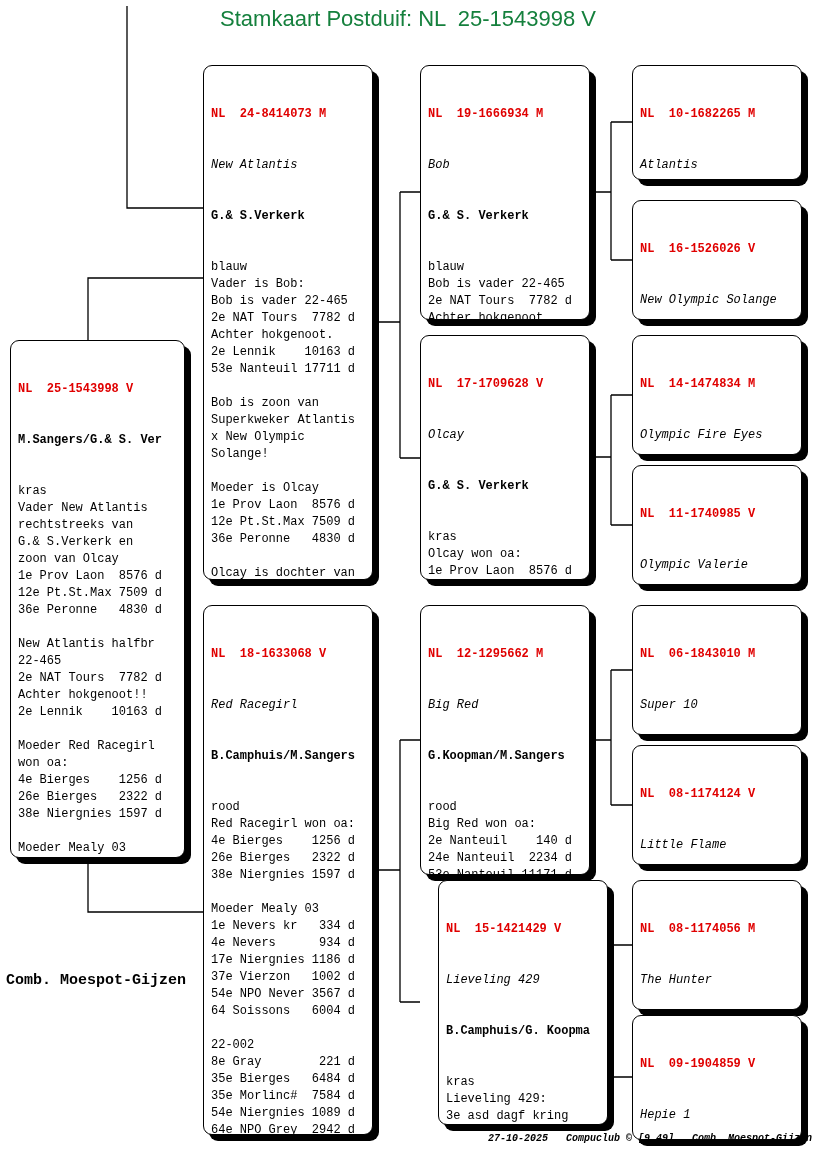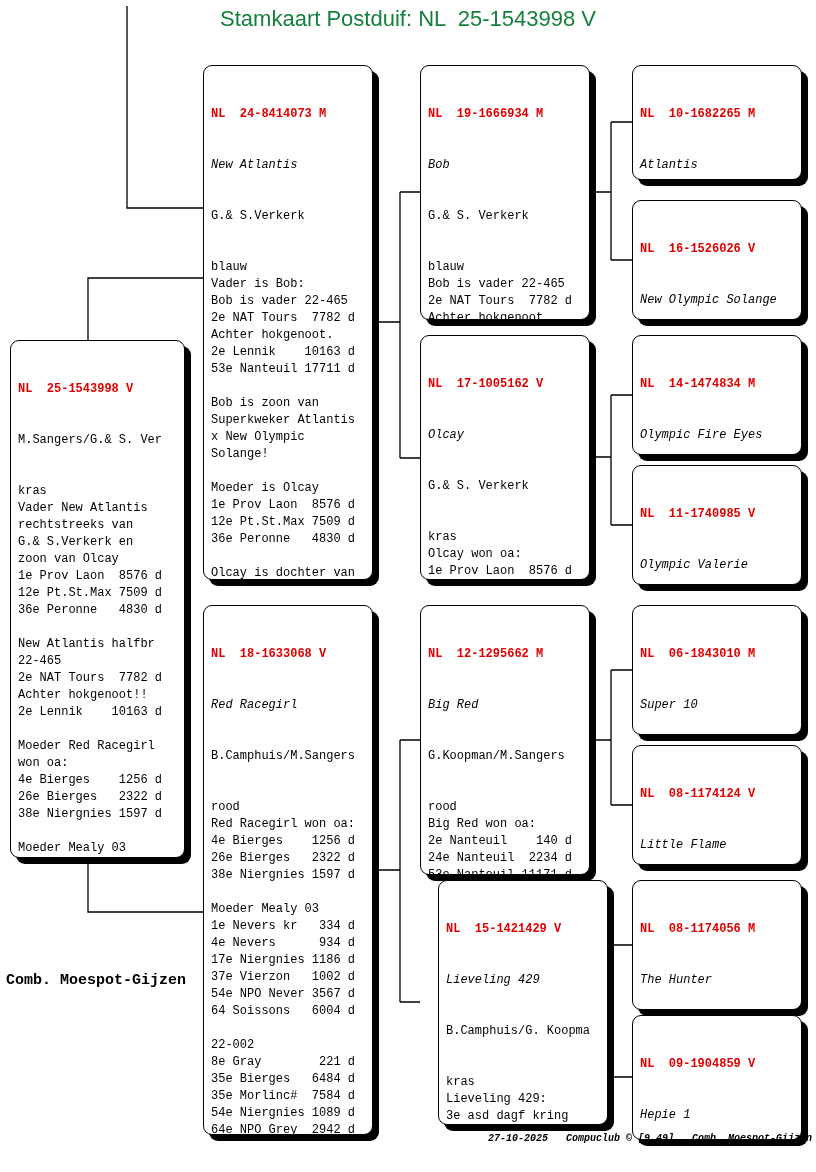--- a/index.html
+++ b/index.html
@@ -16,21 +16,21 @@
   svg.connectors { position:absolute; left:0; top:0; z-index:1; }
   .box {
     position:absolute; z-index:2; background:#fff;
     border:1.5px solid #000; border-radius:9px;
     box-shadow:6px 6px 0 #000;
     padding:6px 7px; box-sizing:border-box;
     font-size:12px; line-height:17px; white-space:pre; overflow:hidden;
   }
   .ring   { color:#e00000; font-weight:bold; }
   .pname  { font-style:italic; }
-  .breeder{ font-weight:normal; }
+  .breeder{ font-weight:bold; }
   .breeder.gap   { }
   .ln { white-space:pre; }
   .contact { position:absolute; left:6px; top:972px; z-index:2; }
   .contact-name { font-size:15px; font-weight:bold; margin-bottom:7px; white-space:pre; }
   .contact .ln { font-size:13px; line-height:17.5px; }
   .footer {
     position:absolute; right:4px; top:1133px; z-index:2;
     font-size:10px; font-weight:bold; font-style:italic; white-space:pre;text-align:right;
   }
 </style>
@@ -74,21 +74,21 @@
 </div>
 
 <div class="box" style="left:420px;top:65px;width:170px;height:255px">
   <div class="ring">NL  19-1666934 M</div>
   <div class="pname">Bob</div>
   <div class="breeder">G.&amp; S. Verkerk</div>
   <div class="lines"><div class="ln">blauw</div><div class="ln">Bob is vader 22-465</div><div class="ln">2e NAT Tours  7782 d</div><div class="ln">Achter hokgenoot.</div></div>
 </div>
 
 <div class="box" style="left:420px;top:335px;width:170px;height:245px">
-  <div class="ring">NL  17-1005162 V</div>
+  <div class="ring">NL  17-1709628 V</div>
   <div class="pname">Olcay</div>
   <div class="breeder">G.&amp; S. Verkerk</div>
   <div class="lines"><div class="ln">kras</div><div class="ln">Olcay won oa:</div><div class="ln">1e Prov Laon  8576 d</div></div>
 </div>
 
 <div class="box" style="left:420px;top:605px;width:170px;height:270px">
   <div class="ring">NL  12-1295662 M</div>
   <div class="pname">Big Red</div>
   <div class="breeder">G.Koopman/M.Sangers</div>
   <div class="lines"><div class="ln">rood</div><div class="ln">Big Red won oa:</div><div class="ln">2e Nanteuil    140 d</div><div class="ln">24e Nanteuil  2234 d</div><div class="ln">53e Nanteuil 11171 d</div></div>

